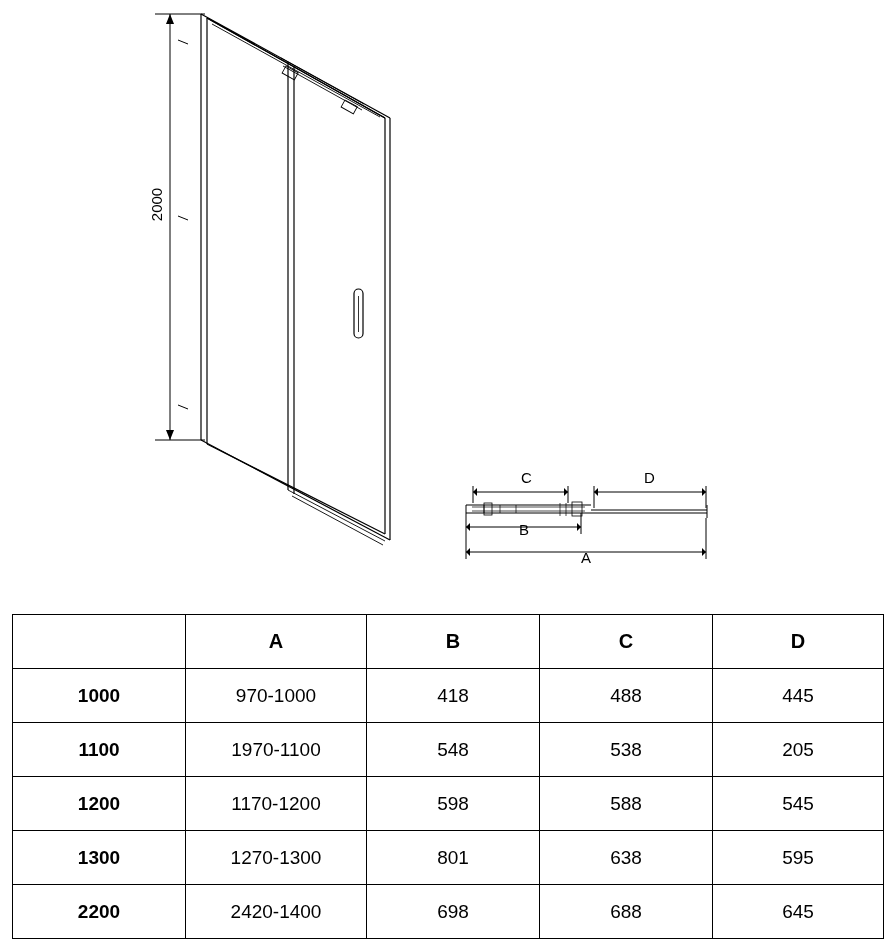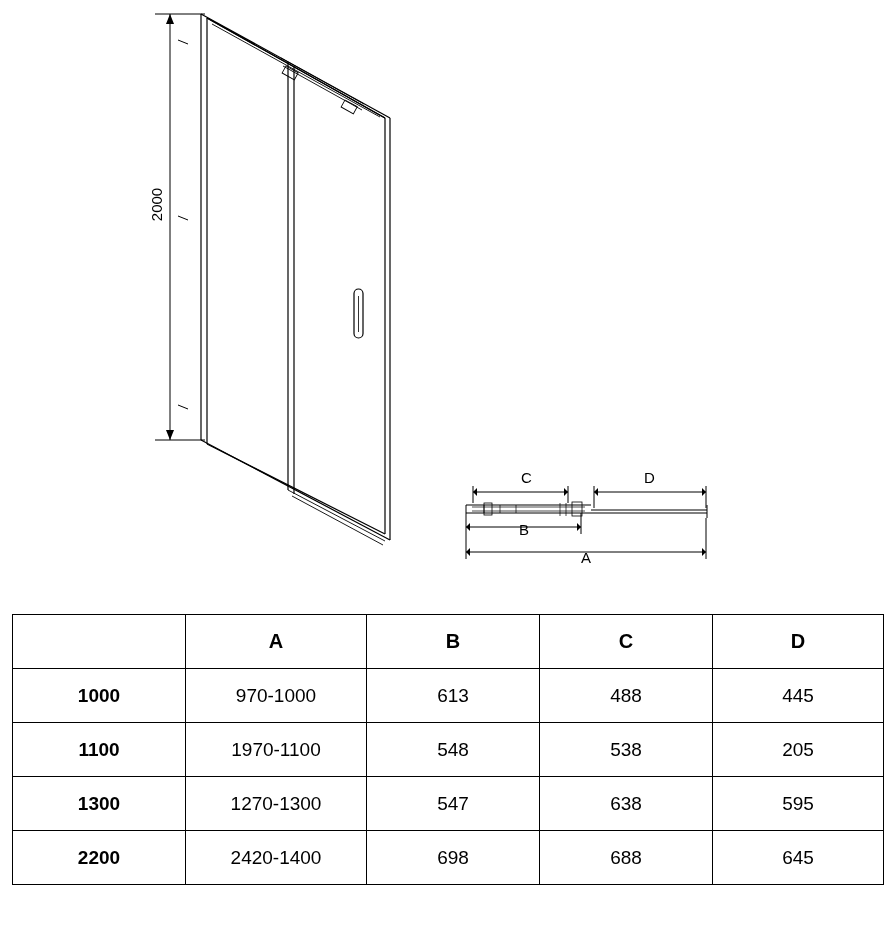--- a/index.html
+++ b/index.html
@@ -210,35 +210,42 @@
         <th class="col-a">A</th>
         <th class="col-b">B</th>
         <th class="col-c">C</th>
         <th class="col-d">D</th>
       </tr>
     </thead>
     <tbody>
       <tr>
         <td>1000</td>
         <td>970-1000</td>
-        <td>613</td>
+        <td>418</td>
         <td>488</td>
         <td>445</td>
       </tr>
       <tr>
         <td>1100</td>
         <td>1970-1100</td>
         <td>548</td>
         <td>538</td>
         <td>205</td>
       </tr>
       <tr>
+        <td>1200</td>
+        <td>1170-1200</td>
+        <td>598</td>
+        <td>588</td>
+        <td>545</td>
+      </tr>
+      <tr>
         <td>1300</td>
         <td>1270-1300</td>
-        <td>547</td>
+        <td>801</td>
         <td>638</td>
         <td>595</td>
       </tr>
       <tr>
         <td>2200</td>
         <td>2420-1400</td>
         <td>698</td>
         <td>688</td>
         <td>645</td>
       </tr>

